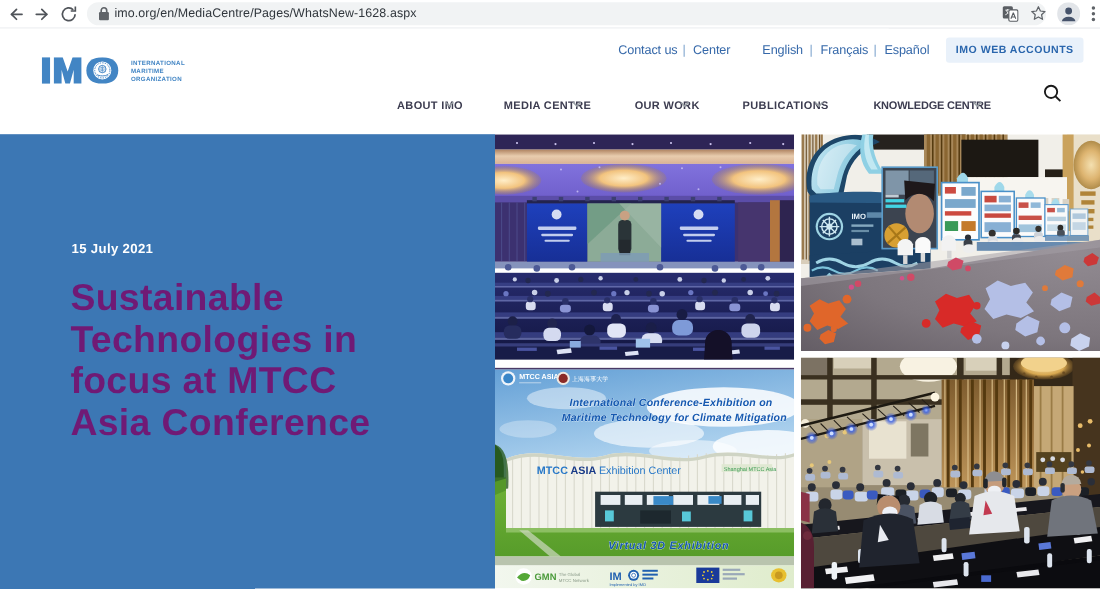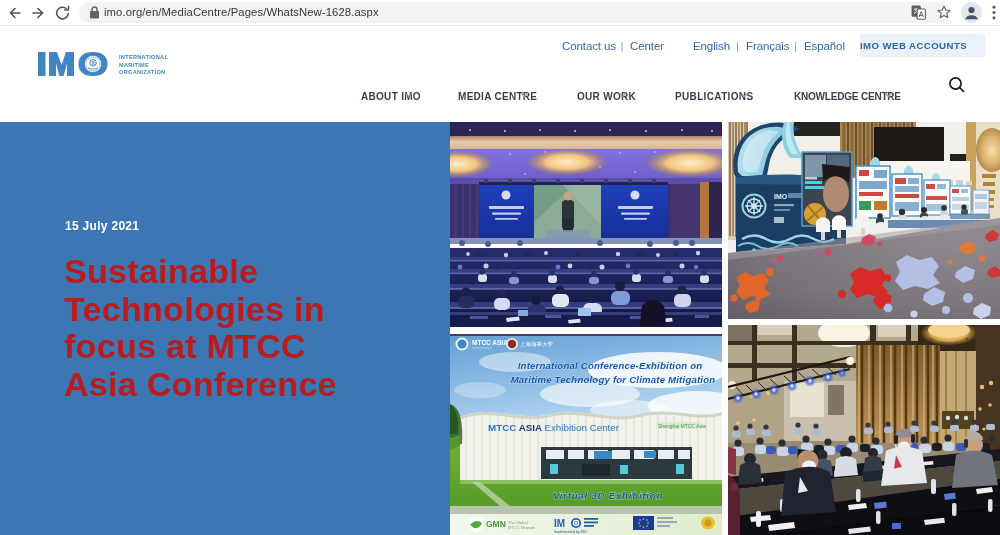--- a/index.html
+++ b/index.html
@@ -12,30 +12,30 @@
     background:#f1f3f4; border-radius:11px; }
   #chrome .url { position:absolute; left:104px; top:5.5px; font-size:11.3px; color:#30363c;
     letter-spacing:0.1px; }
   #pageline { position:absolute; left:0; top:25px; width:1000px; height:1px; background:#e8eaed; }
   
   #header { position:absolute; left:0; top:26px; width:808px; height:96px; background:#fff; }
   .toplink { position:absolute; top:14px; font-size:11.5px; color:#3568a9; letter-spacing:-0.1px; }
   .tl-sep { color:#7fa4cd; }
   #webacct { position:absolute; left:860px; top:8px; width:125px; height:23px;
     background:#e9f1fa; color:#2a66ad; font-size:9.6px; font-weight:bold; border-radius:3px;
-    text-align:left; line-height:23px; letter-spacing:0.45px; white-space:nowrap; }
+    text-align:center; line-height:23px; letter-spacing:0.45px; white-space:nowrap; }
   .nav { position:absolute; top:65px; font-size:10px; font-weight:bold; color:#3c3c50;
     letter-spacing:0.3px; white-space:nowrap;margin-left:24px; }
   .chev { position:absolute; top:66px; width:9px; height:6px; }
   
   #bluepanel { position:absolute; left:0; top:122px; width:450px; height:413px; background:#3c77b4; }
   #date { position:absolute; left:65px; top:219px; font-size:12px; font-weight:bold; color:#fff;
     letter-spacing:0.3px; }
   #headline { position:absolute; left:64px; top:253px; font-size:34px; font-weight:bold;
-    color:#b91c1c; line-height:37.5px; letter-spacing:0.3px; }
+    color:#701a75; line-height:37.5px; letter-spacing:0.3px; }
   .ph { position:absolute; overflow:hidden; }
 </style>
 </head>
 <body>
 
 <div id="chrome">
   <svg class="abs" style="left:9px;top:5px" width="62" height="16" viewBox="0 0 62 16">
     <g stroke="#50545a" stroke-width="1.6" fill="none" stroke-linecap="round" stroke-linejoin="round">
       <path d="M1.5 8 H 11"></path>
         <path d="M6 3.5 L 1.5 8 L 6 12.5"></path>

